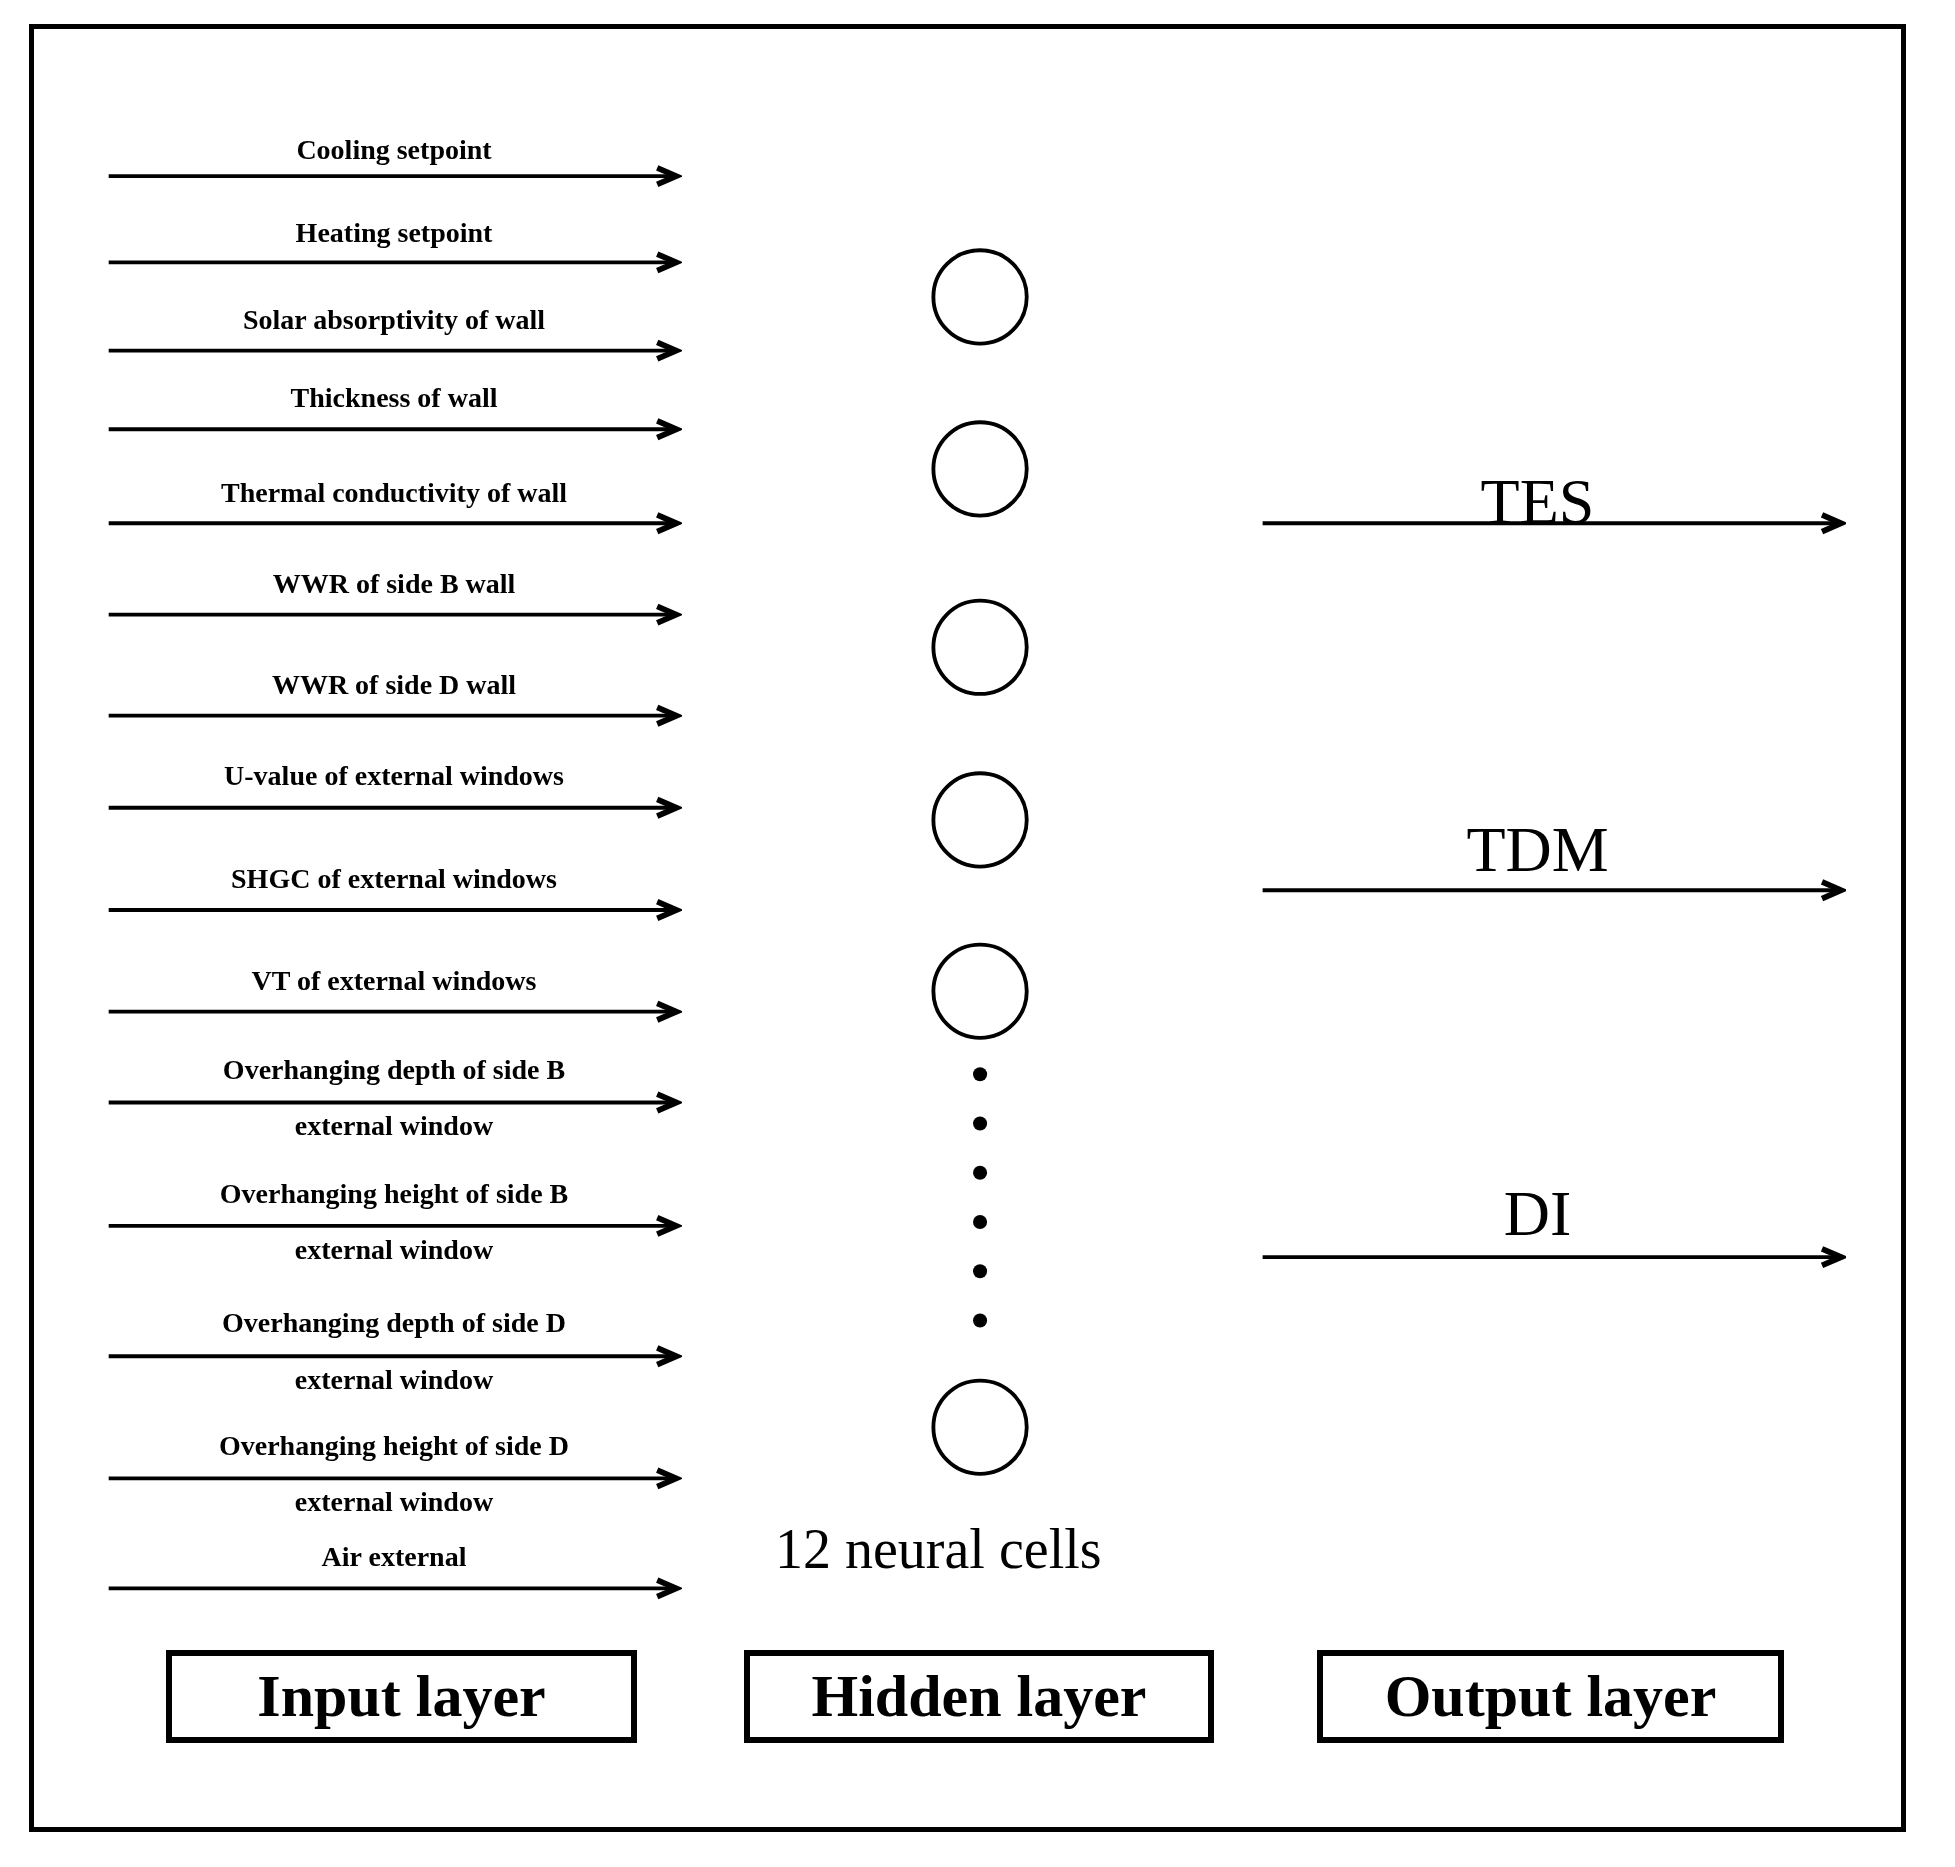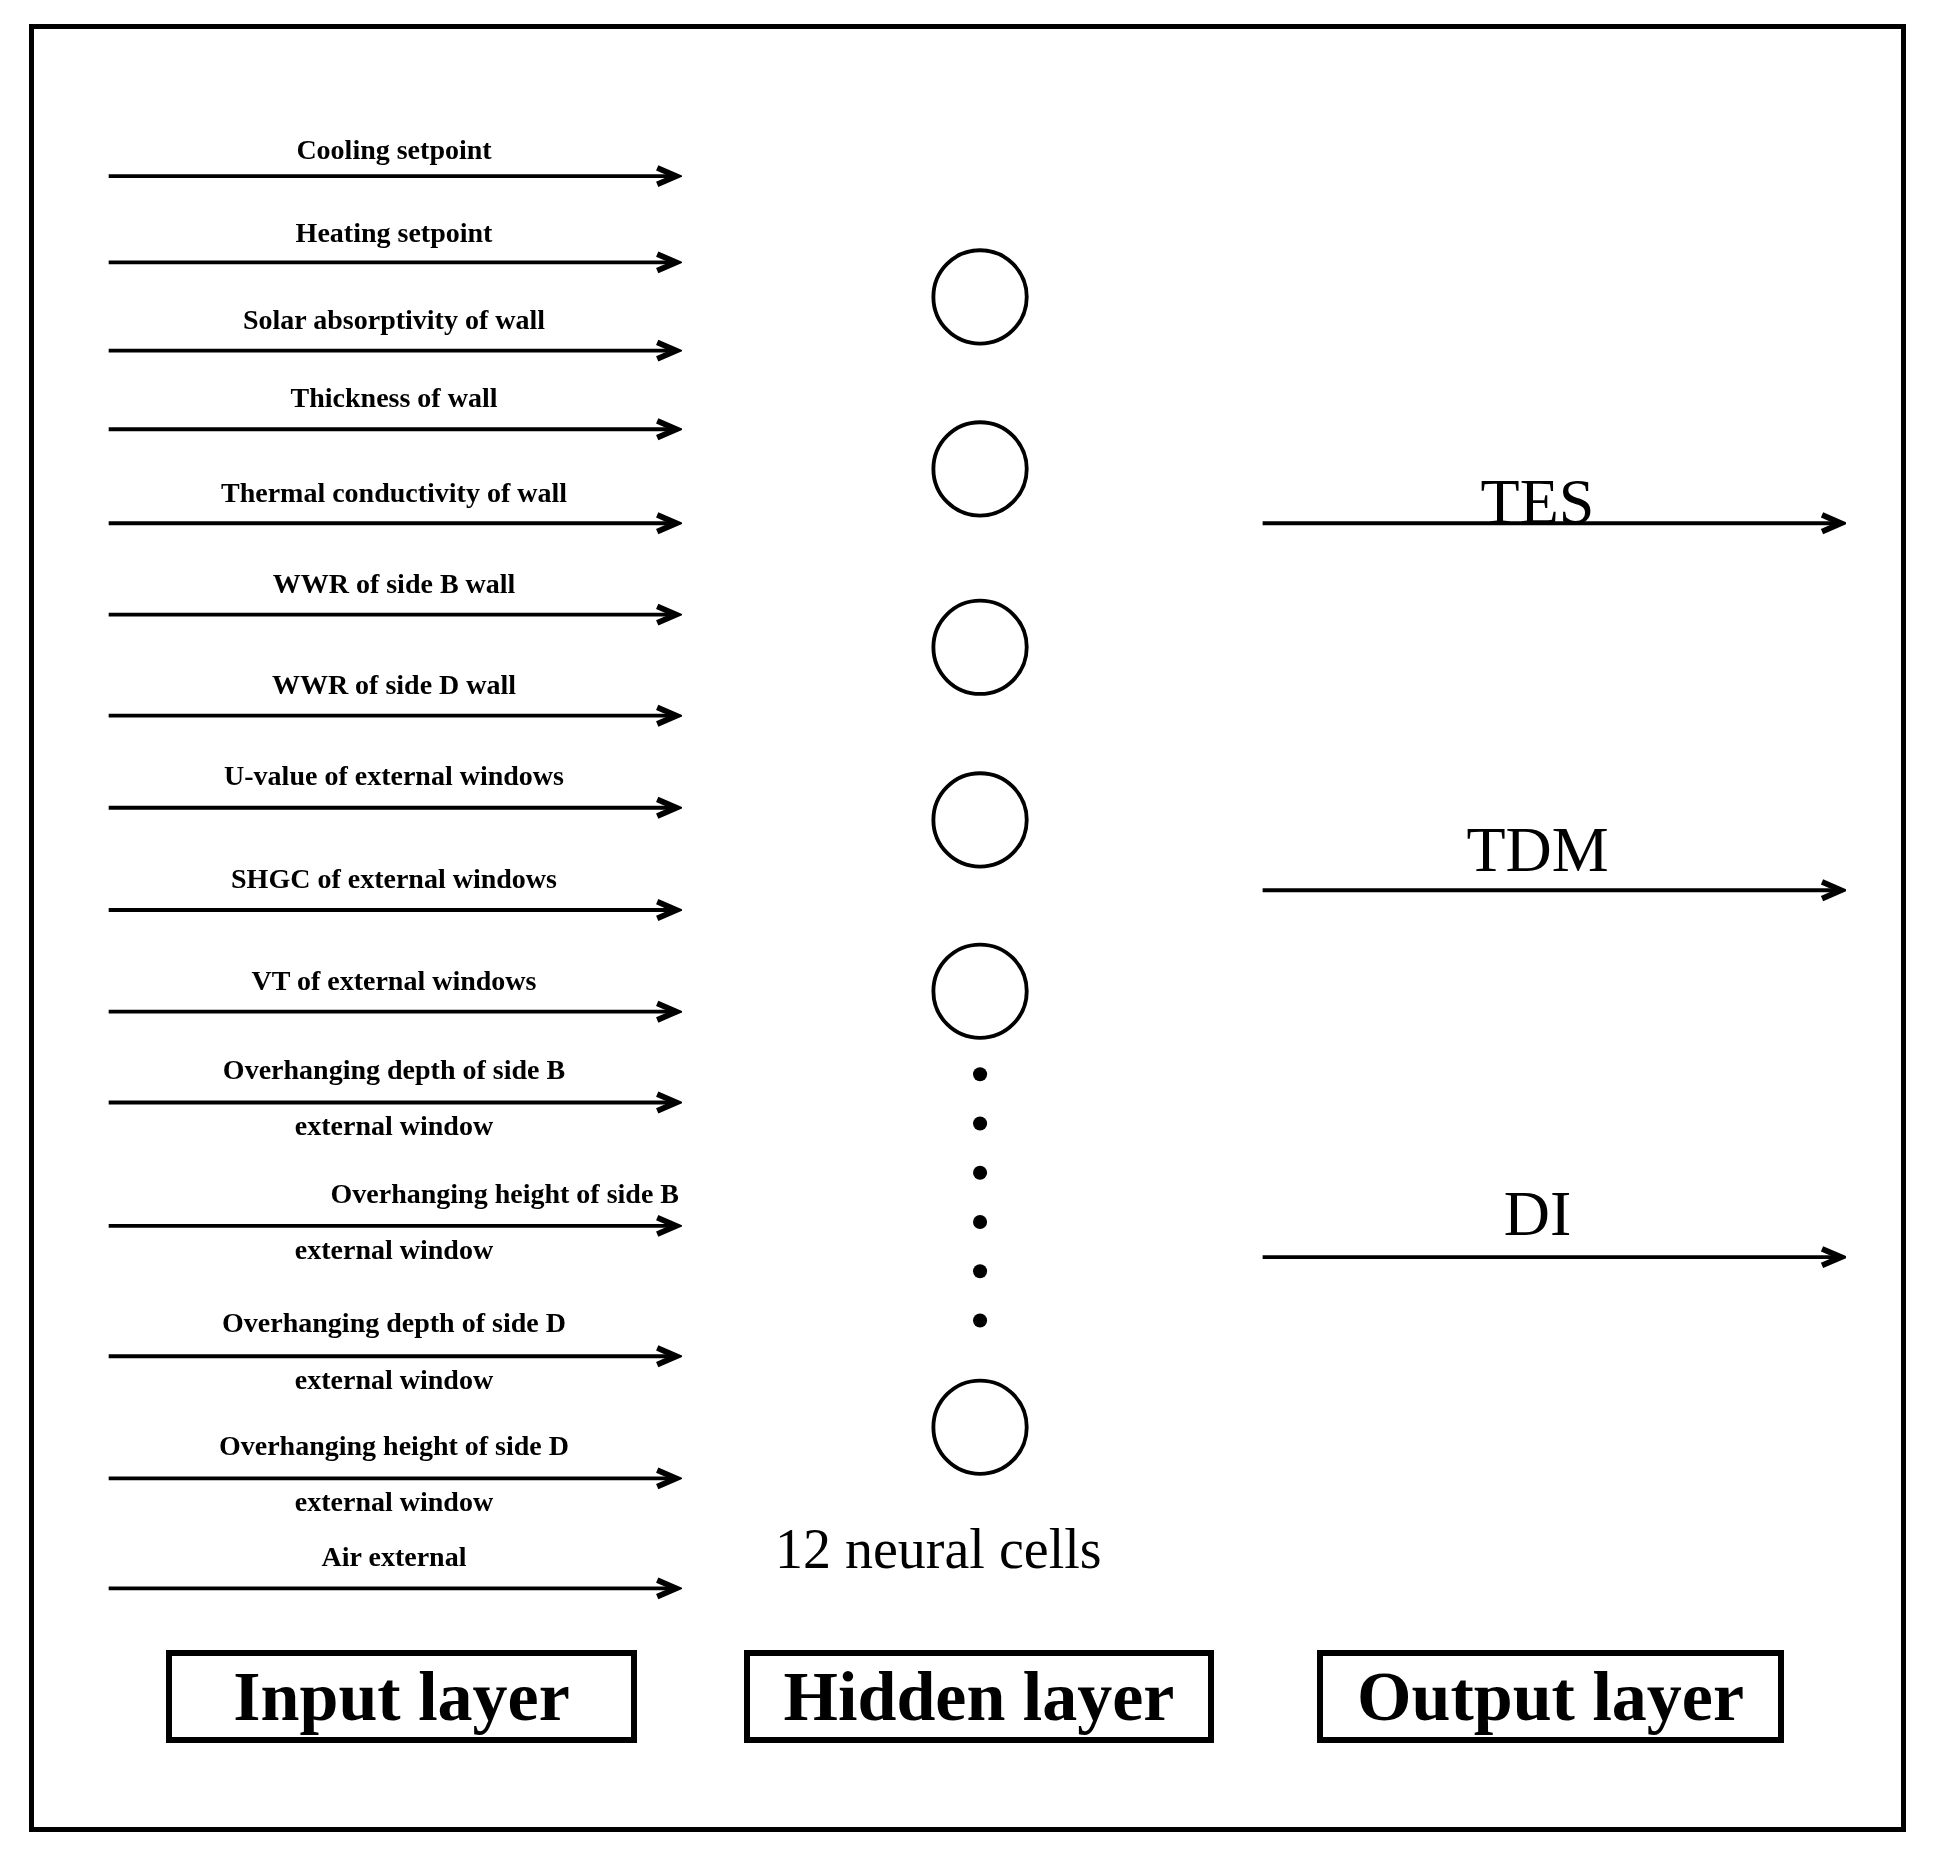--- a/index.html
+++ b/index.html
@@ -62,21 +62,21 @@
   .layer-box {
     position: absolute;
     top: 1650px;
     height: 93px;
     box-sizing: border-box;
     border: 6.4px solid #000000;
     background: #ffffff;
     display: flex;
     align-items: center;
     justify-content: center;
-    font-size: 70px;
+    font-size: 60px;
     font-weight: bold;
     white-space: nowrap;
   }
 </style>
 </head>
 <body>
 
 <div class="canvas">
 
   <div class="frame"></div>
@@ -128,21 +128,21 @@
       <div class="in-label" style="top: 299px;">Solar absorptivity of wall</div>
       <div class="in-label" style="top: 377px;">Thickness of wall</div>
       <div class="in-label" style="top: 472px;">Thermal conductivity of wall</div>
       <div class="in-label" style="top: 563px;">WWR of side B wall</div>
       <div class="in-label" style="top: 664px;">WWR of side D wall</div>
       <div class="in-label" style="top: 755px;">U-value of external windows</div>
       <div class="in-label" style="top: 858px;">SHGC of external windows</div>
       <div class="in-label" style="top: 960px;">VT of external windows</div>
       <div class="in-label" style="top: 1049px;">Overhanging depth of side B</div>
       <div class="in-label" style="top: 1105px;">external window</div>
-      <div class="in-label" style="top: 1173px; text-align: right;">Overhanging height of side B</div>
+      <div class="in-label" style="top: 1173px;">Overhanging height of side B</div>
       <div class="in-label" style="top: 1229px;">external window</div>
       <div class="in-label" style="top: 1302px;">Overhanging depth of side D</div>
       <div class="in-label" style="top: 1359px;">external window</div>
       <div class="in-label" style="top: 1425px;">Overhanging height of side D</div>
       <div class="in-label" style="top: 1481px;">external window</div>
       <div class="in-label" style="top: 1536px;">Air external</div>
       <div class="out-label" style="top: 454px; margin-top: 16px;">TES</div>
       <div class="out-label" style="top: 818px;">TDM</div>
       <div class="out-label" style="top: 1182px;">DI</div>
     </div>

